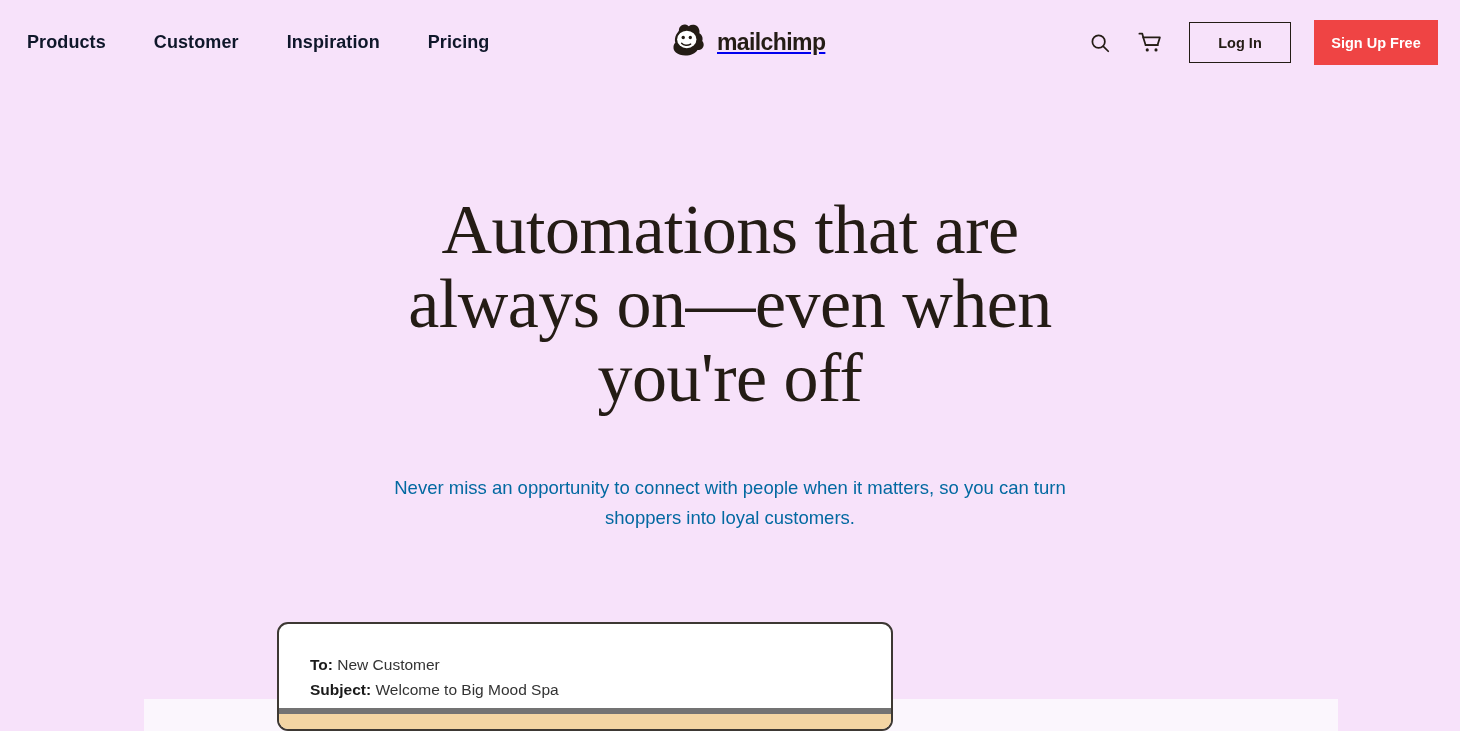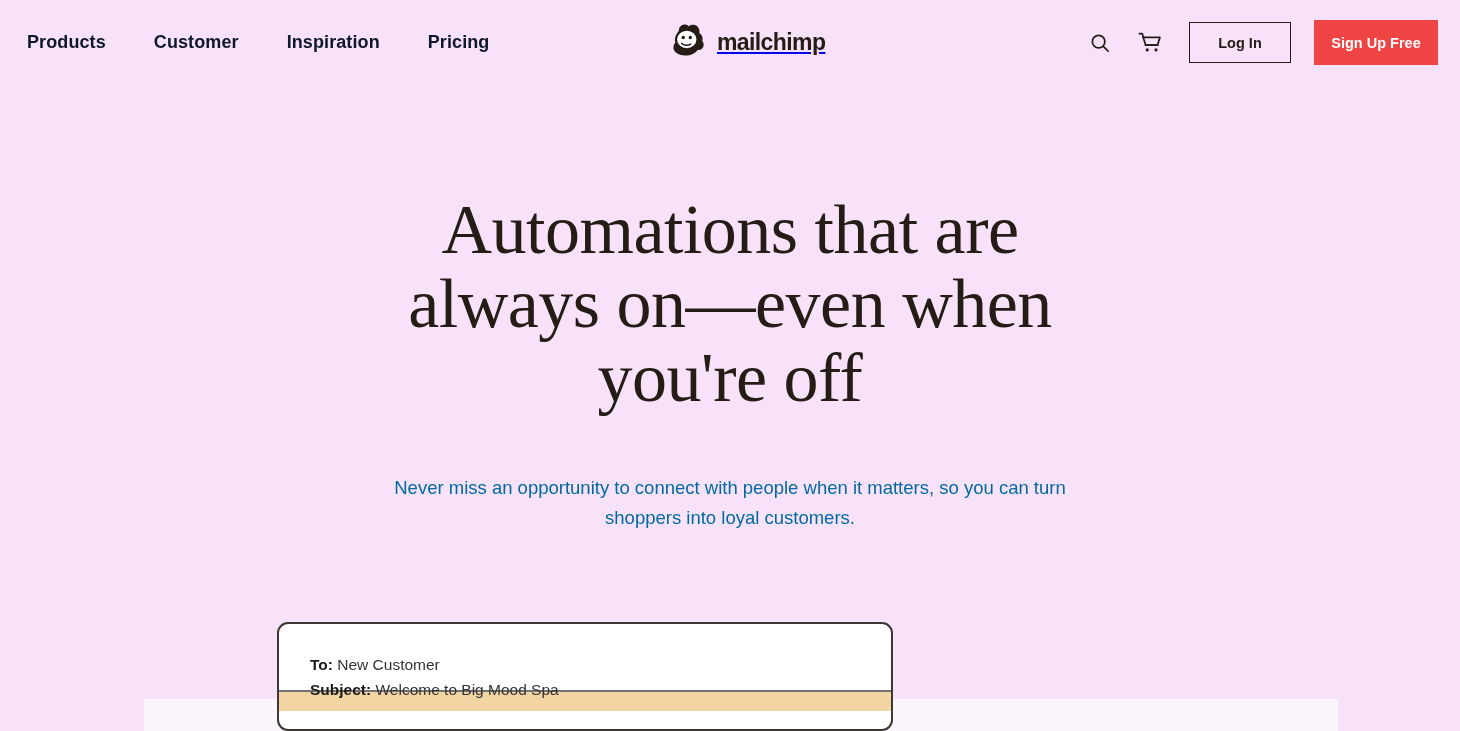--- a/index.html
+++ b/index.html
@@ -157,22 +157,22 @@
     width: 616px;
     height: 109px;
     background: #ffffff;
     border: 2px solid #3d3833;
     border-radius: 11px;
     overflow: hidden;
   }
 
   .email-head {
     padding: 28px 8px 0 31px;
-    height: 68px;
-    border-bottom: 2px solid #737373;
+    height: 90px;
+    border-bottom: 6px solid #737373;
   }
 
   .email-row {
     font-size: 15.5px;
     line-height: 25px;
     color: #333333;
     white-space: nowrap;
   }
   .email-row b { font-weight: bold; color: #1a1a1a; }
 

